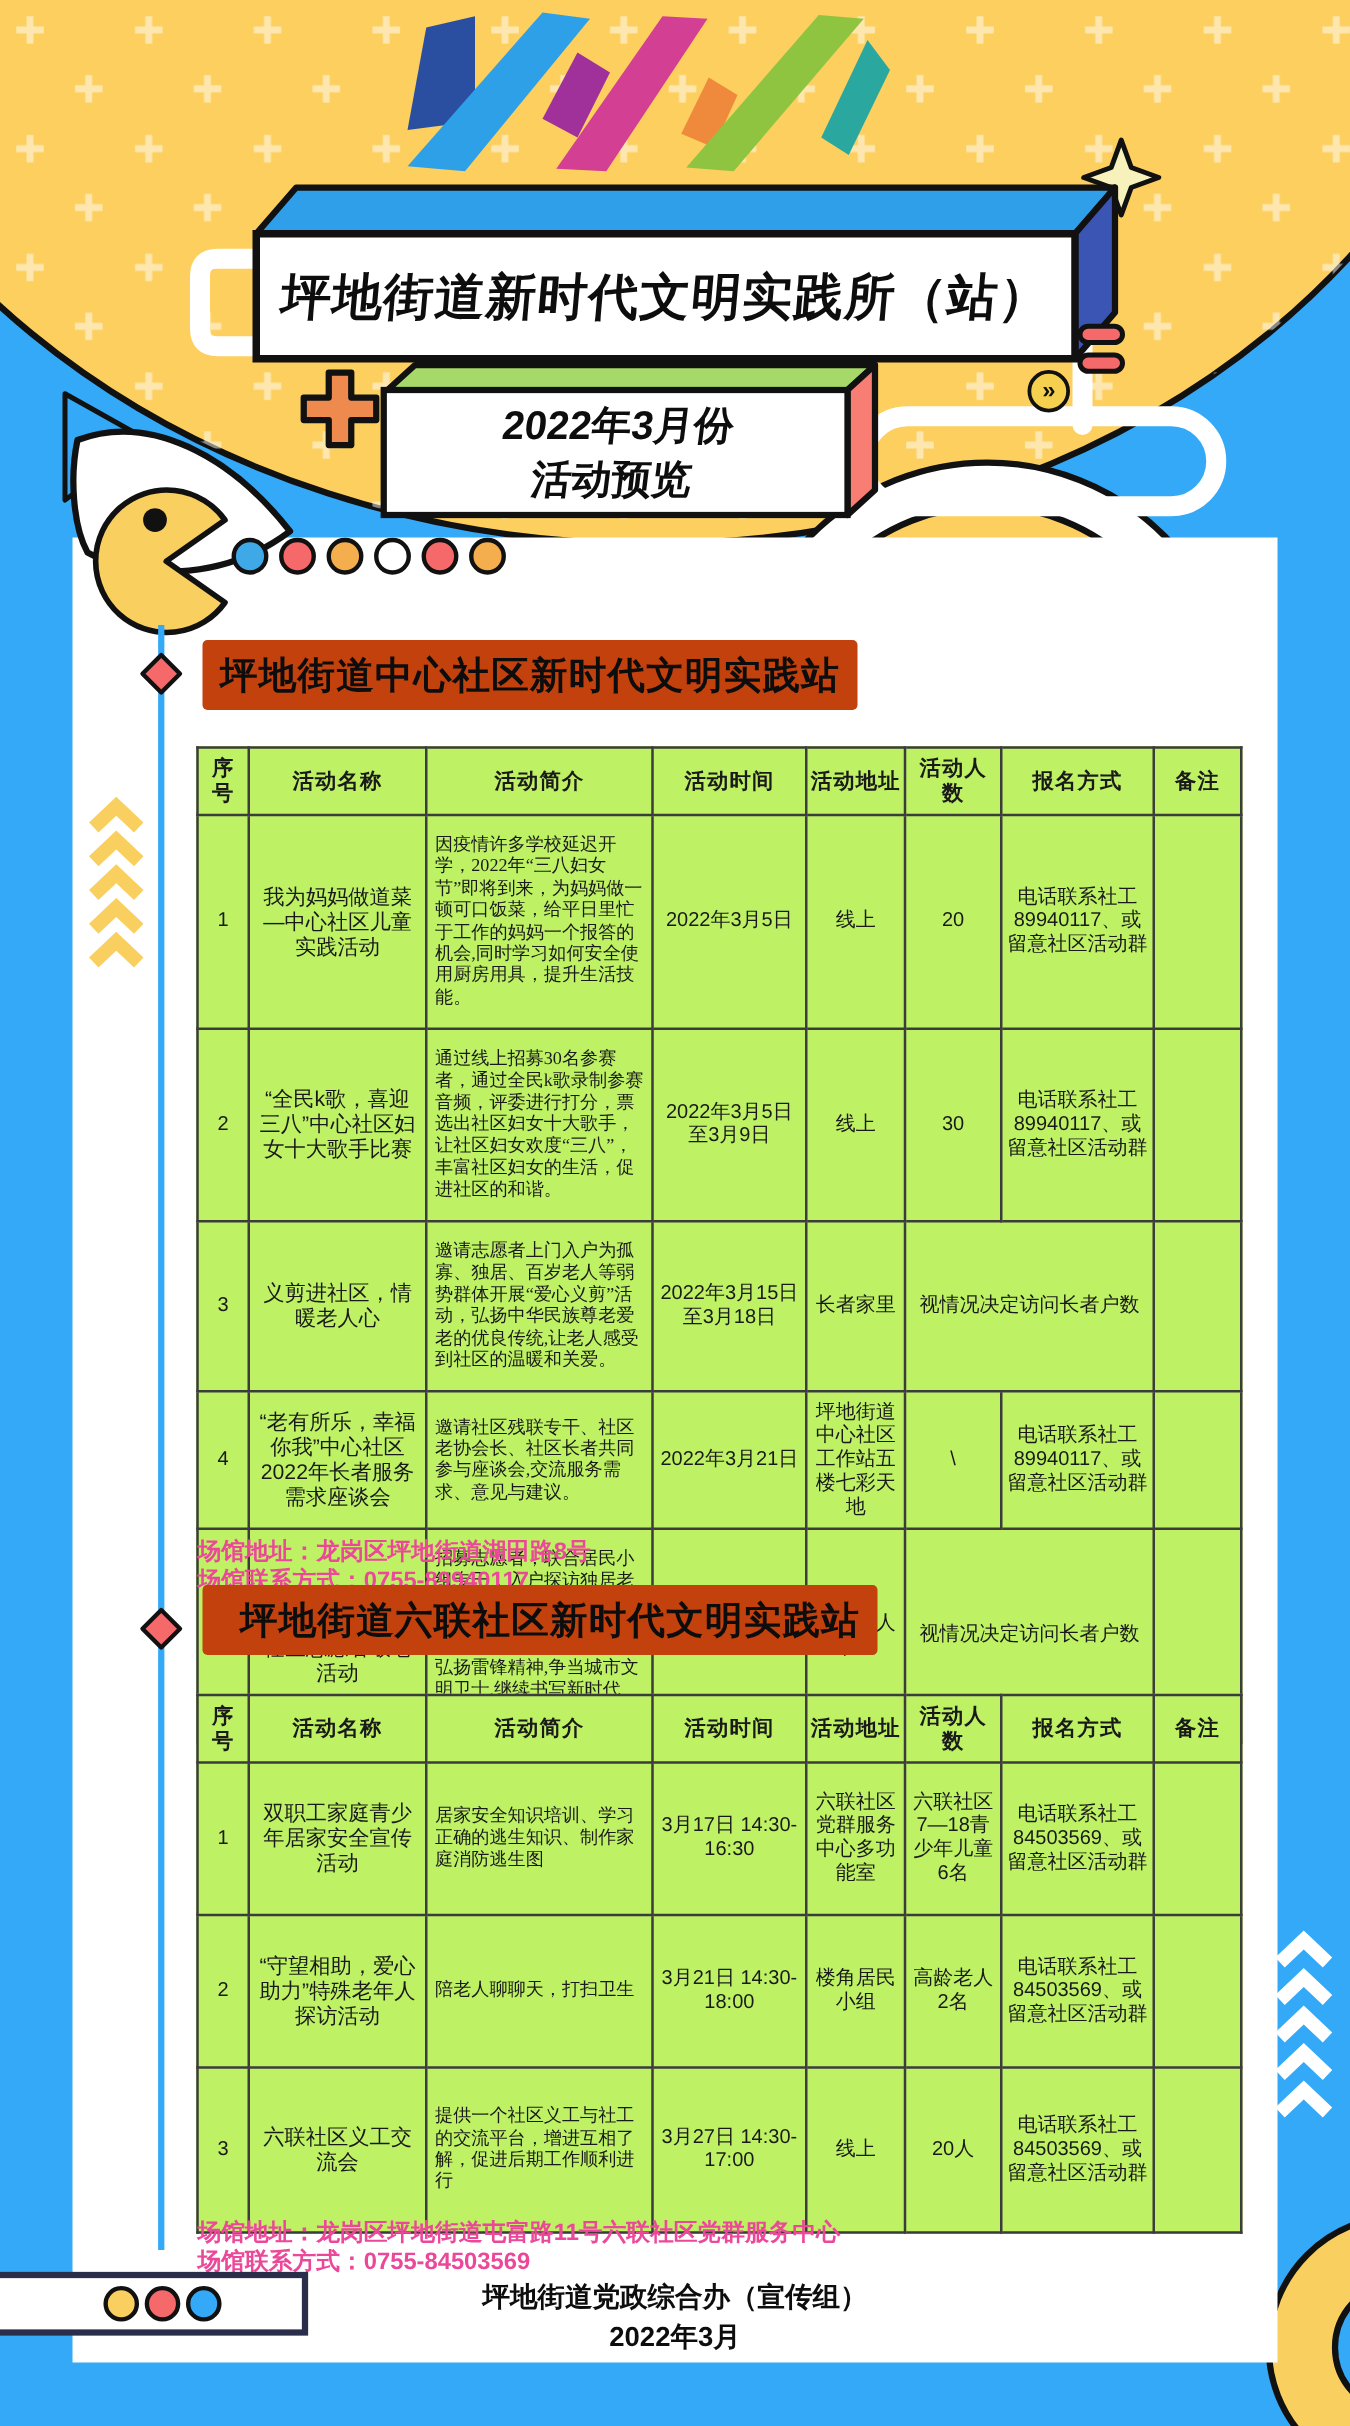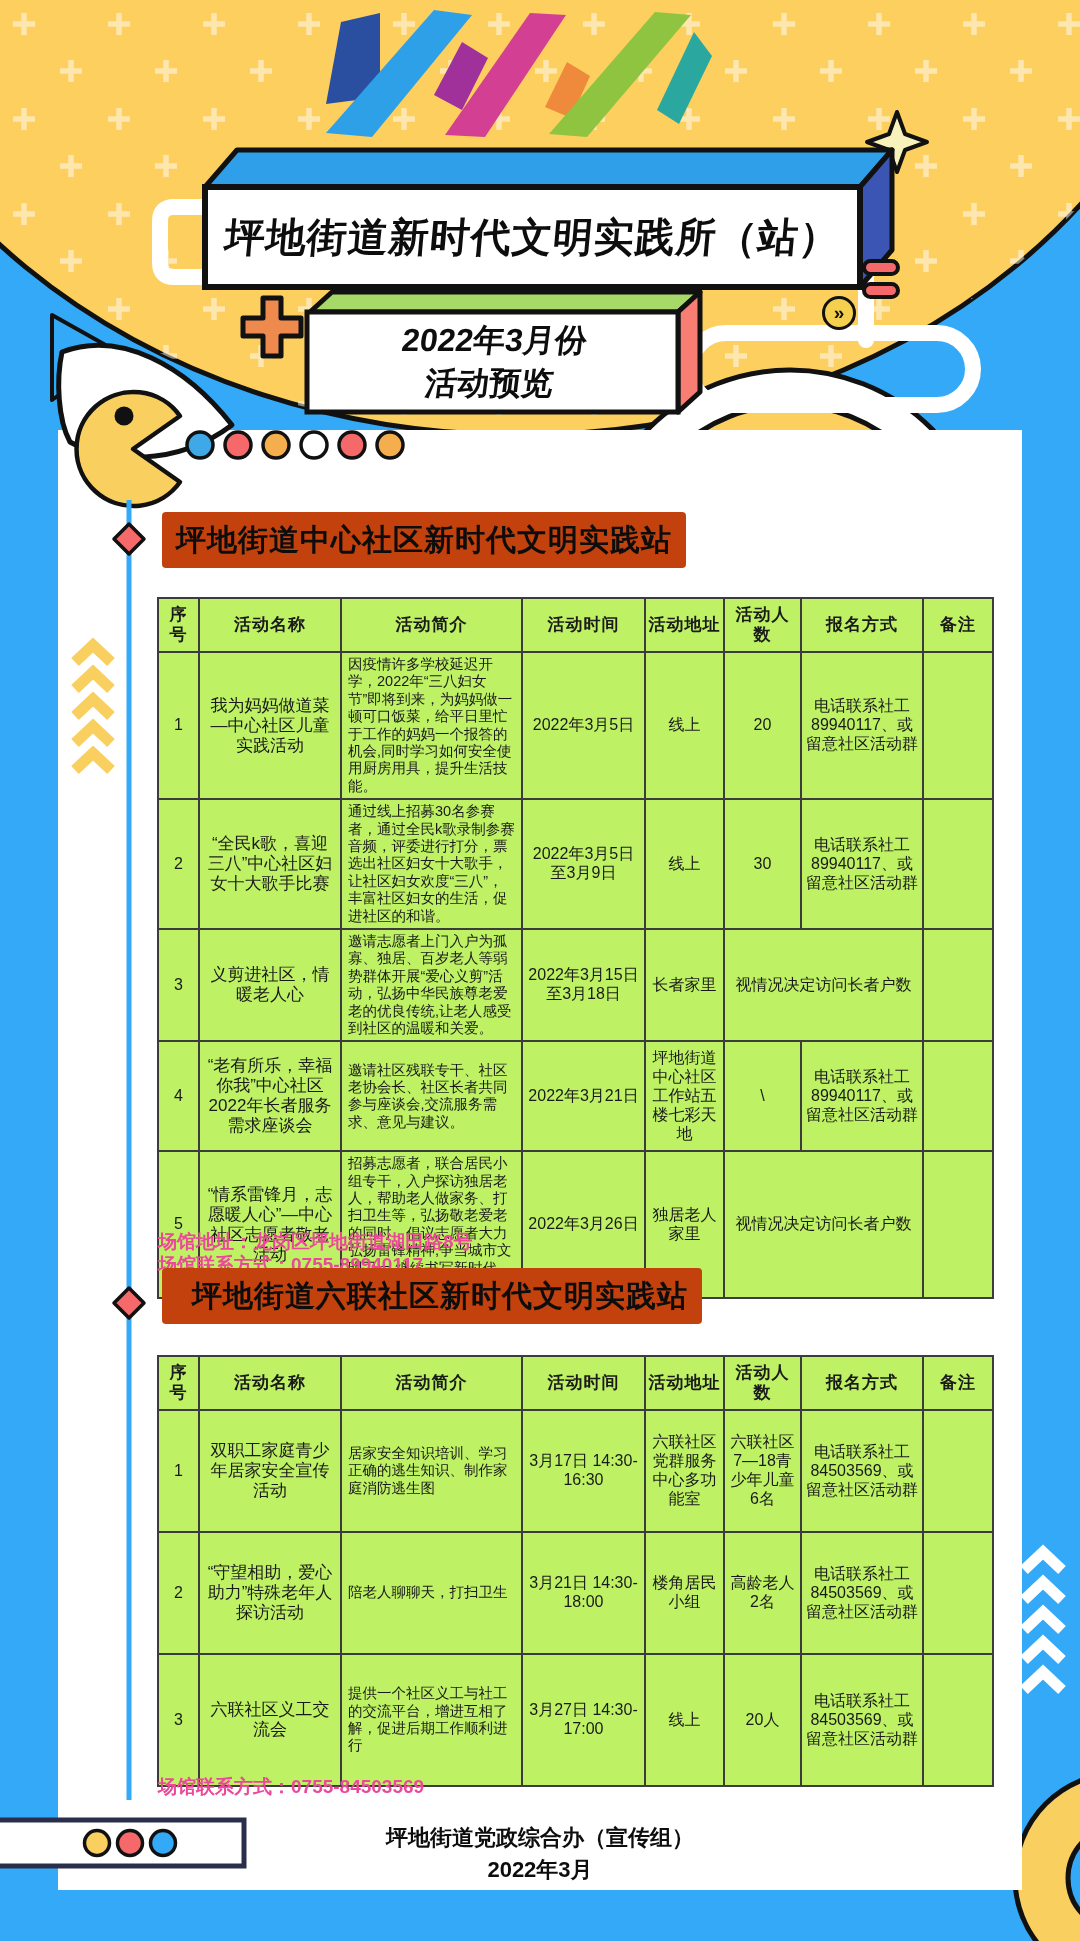--- a/index.html
+++ b/index.html
@@ -47,21 +47,21 @@
     position:absolute;left:99px;background:#bef264;
   }
   #table-1{top:167px;}
   #table-2{top:925px;}
   .tbl th,.tbl td{
     border:2px solid #3c3c3c;text-align:center;vertical-align:middle;
     padding:2px 4px;font-size:16px;line-height:1.18;color:#1a1a1a;
     overflow:hidden;
   }
   .tbl th{font-size:17px;font-weight:bold;letter-spacing:1px;padding:6px 2px;}
-  .tbl td.desc{text-align:left;font-size:14.5px;padding:3px 6px;line-height:1.2;}
+  .tbl td.desc{text-align:left;font-size:14.5px;padding:15px 6px;line-height:1.2;font-family:Liberation Serif, serif;}
   .tbl td.name{font-size:17px;}
   #table-1 tr.hdr{height:38px;}
   #table-1 tr.r1{height:120px;} #table-1 tr.r2{height:120px;}
   #table-1 tr.r3{height:112px;} #table-1 tr.r4{height:110px;}
   #table-1 tr.r5{height:125px;}
   #table-2 tr.hdr{height:36px;}
   #table-2 tr.r1{height:122px;} #table-2 tr.r2{height:122px;}
   #table-2 tr.r3{height:132px;}
   
   .venue-notes{left:100px;font-size:19px;font-weight:bold;line-height:23px;color:#ec4899;}
@@ -280,20 +280,21 @@
       <td>3月27日 14:30-17:00</td>
       <td>线上</td>
       <td>20人</td>
       <td>电话联系社工84503569、或留意社区活动群</td>
       <td></td>
     </tr>
   </tbody>
     </table>
 
   <div class="abs venue-notes" id="notes-2">
+    <div>场馆地址：龙岗区坪地街道屯富路11号六联社区党群服务中心</div>
     <div>场馆联系方式：0755-84503569</div>
   </div>
 
   <div class="abs" id="footer-credit">
     <div>坪地街道党政综合办（宣传组）</div>
     <div>2022年3月</div>
   </div>
 </div>
 
 <svg class="abs" style="left:0;top:0;pointer-events:none;" width="1080" height="1941" viewBox="0 0 1080 1941">

